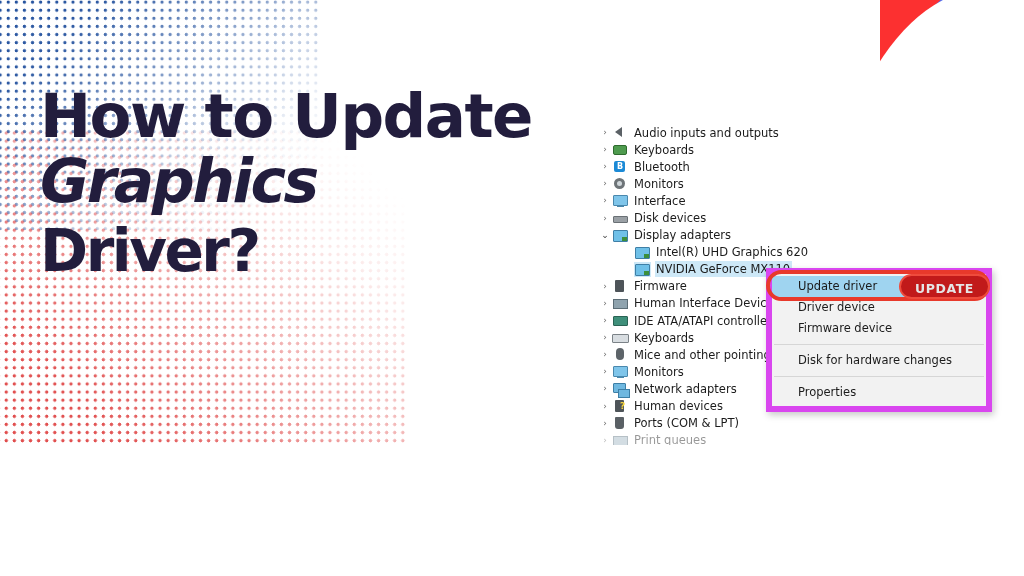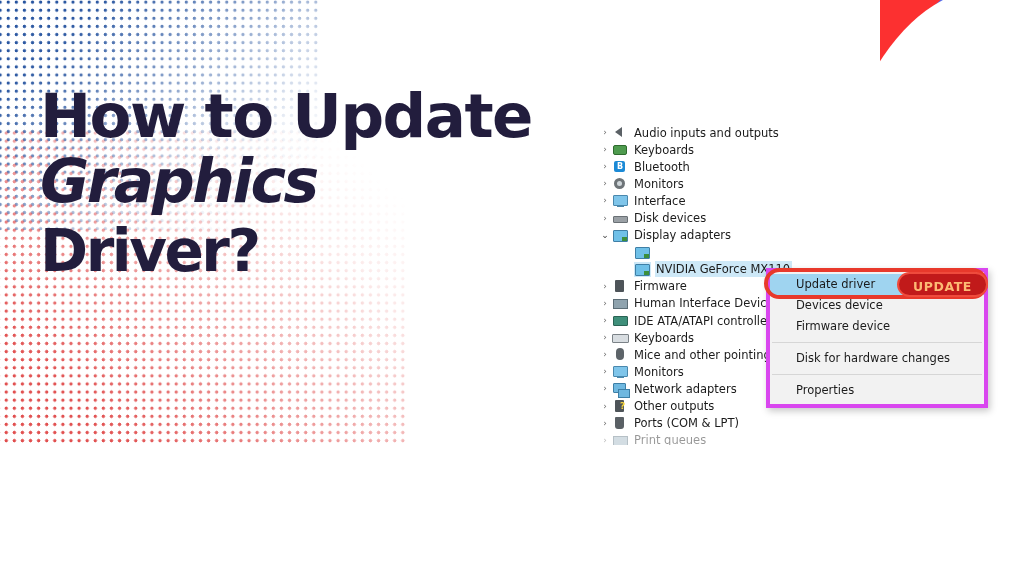--- a/index.html
+++ b/index.html
@@ -229,21 +229,21 @@
     width: 7px; height: 2px; background: #4a88ad;
   }
 
   
   .ctxmenu {
     position: absolute;
     left: 766px;
     top: 268px;
     width: 214px;
     background: #f2f2f2;
-    border: 4px solid #d946ef;
+    border: 6px solid #d946ef;
     box-shadow: 2px 3px 7px rgba(0,0,0,0.22);
     z-index: 6;
     font-family: "DejaVu Sans", sans-serif;
     font-size: 11.5px;
     color: #1b1b1b;
     padding: 2px 0 3px 0;
   }
   .ctx-item {
     position: relative;
     height: 21px;
@@ -275,21 +275,21 @@
   .update-badge {
     position: absolute;
     right: -4px;
     top: -2px;
     height: 25px;
     line-height: 25px;
     padding: 0 14px;
     background: #c11a1a;
     border: 2.5px solid #ef4b3c;
     border-radius: 14px;
-    color: #fdba74;
+    color: #e5e5e5;
     font-family: "DejaVu Sans", sans-serif;
     font-weight: bold;
     font-size: 12.5px;
     letter-spacing: 0.6px;
     z-index: 9;
     box-sizing: border-box;
   }
 </style>
 </head>
 <body>
@@ -371,20 +371,21 @@
         <span class="tree-ico">
           <span class="ic ic-gpu"></span>
         </span>
         <span class="tree-label">Display adapters</span>
       </div>
       <div class="tree-row child">
         <span class="chev"></span>
         <span class="tree-ico">
           <span class="ic ic-gpu"></span>
         </span>
+        <span class="tree-label">Intel(R) UHD Graphics 620</span>
       </div>
       <div class="tree-row child selected">
         <span class="chev"></span>
         <span class="tree-ico">
           <span class="ic ic-gpu"></span>
         </span>
         <span class="tree-label">NVIDIA GeForce MX110</span>
       </div>
       <div class="tree-row">
         <span class="chev">›</span>
@@ -433,41 +434,41 @@
         <span class="tree-ico">
           <span class="ic ic-net"></span>
         </span>
         <span class="tree-label">Network adapters</span>
       </div>
       <div class="tree-row">
         <span class="chev">›</span>
         <span class="tree-ico">
           <span class="ic ic-other"></span>
         </span>
-        <span class="tree-label">Other outputs</span>
+        <span class="tree-label">Human devices</span>
       </div>
       <div class="tree-row">
         <span class="chev">›</span>
         <span class="tree-ico">
           <span class="ic ic-port"></span>
         </span>
         <span class="tree-label">Ports (COM &amp; LPT)</span>
       </div>
       <div class="tree-row faded">
         <span class="chev">›</span>
         <span class="tree-ico">
           <span class="ic ic-print"></span>
         </span>
         <span class="tree-label">Print queues</span>
       </div>
     </div>
 
   <div class="ctxmenu" id="ctxmenu">
       <div class="ctx-item highlight"><span>Update driver</span><span class="ctx-ring"></span><span class="update-badge">UPDATE</span></div>
-      <div class="ctx-item"><span>Devices device</span></div>
+      <div class="ctx-item"><span>Driver device</span></div>
       <div class="ctx-item"><span>Firmware device</span></div>
       <div class="ctx-sep"></div>
       <div class="ctx-item"><span>Disk for hardware changes</span></div>
       <div class="ctx-sep"></div>
       <div class="ctx-item bold"><span>Properties</span></div>
     </div>
 
 </div>
 
 </body></html>

